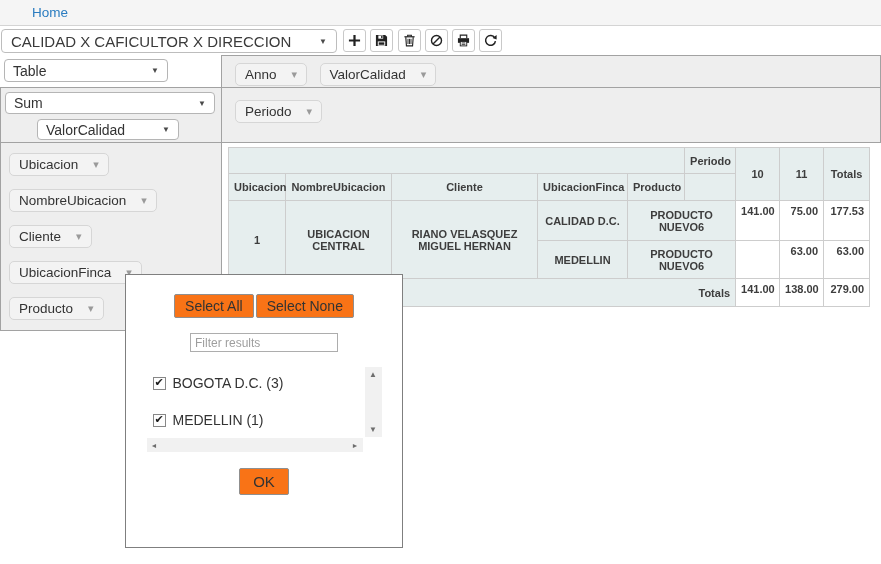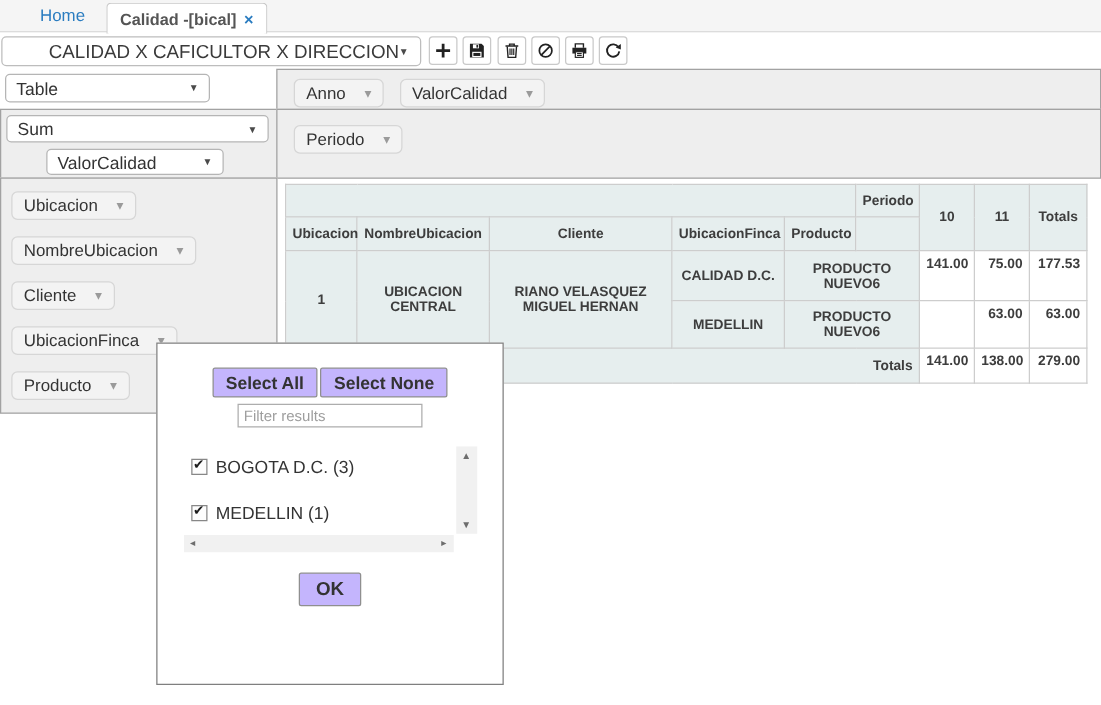--- a/index.html
+++ b/index.html
@@ -16,21 +16,21 @@
     border:1px solid #c8c8c8; border-bottom:none; border-radius:4px 4px 0 0;
     display:flex; align-items:center; gap:6px; padding:0 10px; z-index:2;
     font-size:13px; font-weight:bold; color:#555; }
   .tab-close { color:#2a7cc0; font-weight:bold; font-size:13px; cursor:pointer; }
 
   
   .toolbar { position:absolute; left:0; top:26px; width:881px; height:29px; background:#fff; }
   .report-select { position:absolute; left:1px; top:3px; width:336px; height:24px;
     border:1px solid #bdbdbd; border-radius:4px; background:#fff; display:flex;
     align-items:center; justify-content:space-between; padding:0 9px; cursor:pointer; }
-  .report-select .txt { font-size:15px; color:#3a3a3a; white-space:nowrap; overflow:hidden;margin-left:28px; }
+  .report-select .txt { font-size:15px; color:#3a3a3a; white-space:nowrap; overflow:hidden; }
   .caret { font-size:8px; color:#4a4a4a; }
   .tbtn { position:absolute; top:3px; width:23px; height:23px; background:#fff;
     border:1px solid #c9c9c9; border-radius:3px; display:flex; align-items:center;
     justify-content:center; cursor:pointer; padding:0; }
 
   
   .panel { position:absolute; background:#eee; border:1px solid #a2a2a2; }
   .p-unused  { left:221px; top:55px;  width:660px; height:33px; padding:7px 0 0 13px; }
   .p-vals    { left:0;     top:87px;  width:222px; height:56px; }
   .p-cols    { left:221px; top:87px;  width:660px; height:56px; padding:12px 0 0 13px; }
@@ -63,24 +63,24 @@
   tr.hr1 { height:26px; } tr.hr2 { height:27px; }
   tr.dr1 { height:40px; } tr.dr2 { height:38px; } tr.tr-tot { height:28px; }
   col.c0{width:57px} col.c1{width:106px} col.c2{width:146px} col.c3{width:90px}
   col.c4{width:57px} col.c5{width:51px} col.c6{width:44px} col.c7{width:44px} col.c8{width:46px}
 
   
   .popup { position:absolute; left:125px; top:274px; width:278px; height:274px;
     background:#fff; border:1px solid #7f7f7f; z-index:10; text-align:center; }
   .popup-title { margin-top:14px; font-size:18px; color:#3a3a3a; }
   .popup-btnrow { margin-top:19px; display:flex; justify-content:center; gap:2px; }
-  .gbtn { background:#c4b5fd; border:1px solid #8f8f8f; border-radius:2px;
+  .gbtn { background:#f97316; border:1px solid #8f8f8f; border-radius:2px;
     font-size:14px; color:#333; padding:3px 10px; cursor:pointer;
-    font-family:"Liberation Sans", sans-serif;font-weight:bold; }
-  .filter-input { display:block; margin:5px auto 0; width:148px; height:19px;
+    font-family:"Liberation Sans", sans-serif; }
+  .filter-input { display:block; margin:15px auto 0; width:148px; height:19px;
     border:1px solid #adadad; font-size:12px; padding:2px 4px; color:#14532d;
     font-family:"Liberation Sans", sans-serif; }
   .filter-input::placeholder { color:#9e9e9e; }
   .check-container { position:relative; margin:15px auto 0; width:235px; height:85px;
     background:#fff; text-align:left; overflow:hidden; }
   .opt-row { position:absolute; left:6px; display:flex; align-items:center; gap:7px;
     font-size:14px; color:#333; }
   .opt-row.r0 { top:8px; } .opt-row.r1 { top:45px; }
   .cb { width:13px; height:13px; border:1px solid #878787; background:#fdfdfd;
     display:inline-flex; align-items:center; justify-content:center; cursor:pointer; }
@@ -96,24 +96,20 @@
 
   .icon-svg { display:block; }
 </style>
 </head>
 <body>
 
 <div class="screen">
 
   <div class="tabbar">
     <a class="tab-home">Home</a>
-    <div class="tab-active">
-      <span>Calidad -[bical]</span>
-      <span class="tab-close">×</span>
-    </div>
   </div>
 
   <div class="toolbar">
     <div class="report-select">
       <span class="txt">CALIDAD X CAFICULTOR X DIRECCION</span>
       <span class="caret">▼</span>
     </div>
     <button class="tbtn" style="left:343px">
       <svg class="icon-svg" width="13" height="13" viewBox="0 0 14 14">
           <path d="M7 1v12M1 7h12" stroke="#222" stroke-width="2.4" fill="none"></path>

